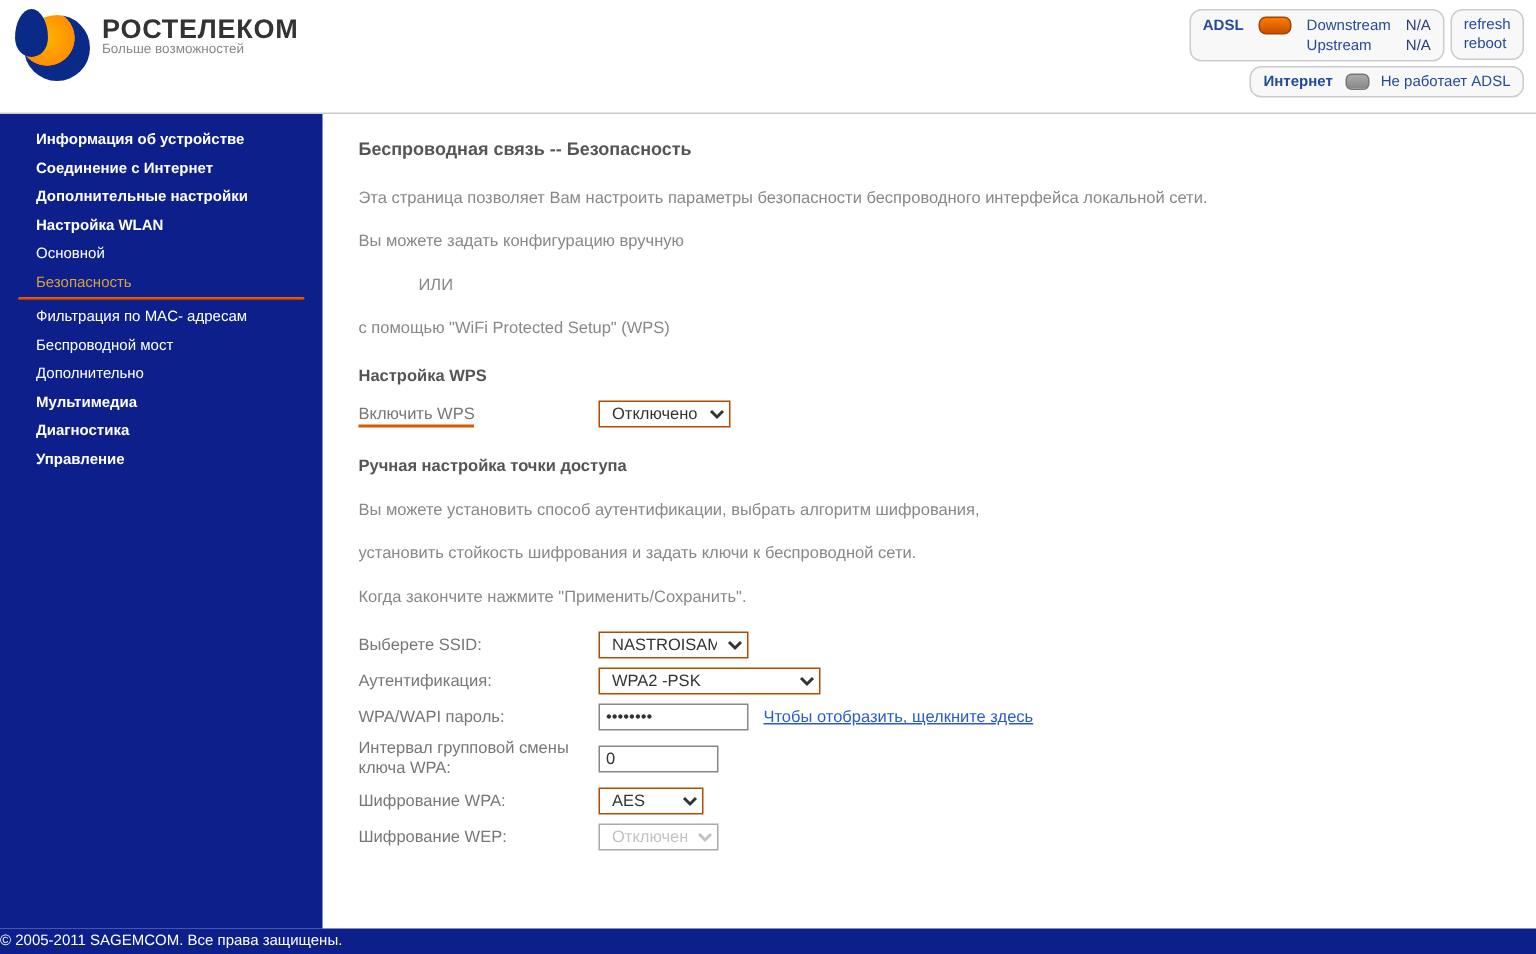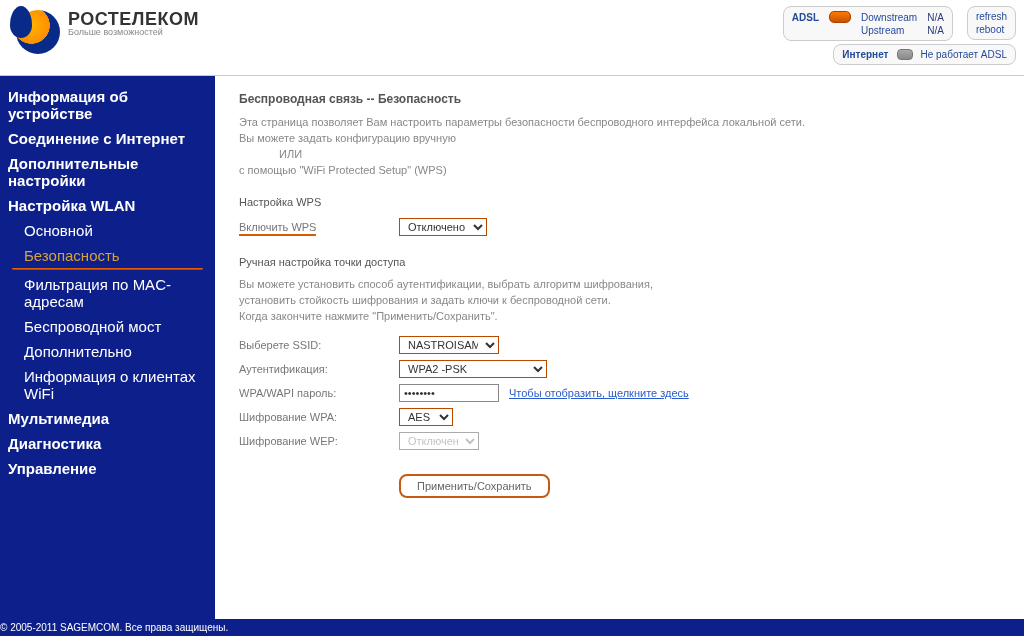--- a/index.html
+++ b/index.html
@@ -4,51 +4,51 @@
 <style>
 html,body{margin:0;padding:0;font-family:Arial,Helvetica,sans-serif;font-size:11px;color:#555;background:#fff;width:1024px;height:636px;overflow:hidden}
 .page{display:flex;flex-direction:column;height:636px}
 .header{height:75px;position:relative;border-bottom:1px solid #ccc}
 .logo{position:absolute;left:16px;top:10px;display:flex;align-items:flex-start}
 .logo-glyph{width:44px;height:44px;border-radius:50%;background:radial-gradient(circle at 35% 35%,#ffb300 0,#ff8f00 45%,#0a2a88 46%,#0a2a88 100%);position:relative;margin-right:8px}
 .logo-glyph::before{content:"";position:absolute;left:-6px;top:-4px;width:22px;height:32px;background:#0a2a88;border-radius:50% 50% 50% 50%/60% 60% 40% 40%}
 .logo-text{line-height:1}
 .logo-name{font-size:18px;font-weight:600;color:#333;letter-spacing:.5px}
 .logo-tagline{font-size:9px;color:#888}
-.status-area{position:absolute;right:8px;top:6px;display:flex;gap:14px;align-items:flex-start}
+.status-area{position:absolute;right:8px;top:6px;display:flex;gap:4px;align-items:flex-start}
 .status-box{border:1px solid #ccc;border-radius:8px;background:#f8f8f8;padding:4px 8px;font-size:10px;color:#244a9a}
 .adsl-box{display:grid;grid-template-columns:auto auto auto auto;column-gap:10px;row-gap:2px;align-items:center}
 .adsl-label{font-weight:700;color:#244a9a}
 .adsl-pill{display:inline-block;width:20px;height:10px;border-radius:5px;background:linear-gradient(#ff7a00,#c75100);border:1px solid #a54300}
 .adsl-col{text-align:left}
 .adsl-val{color:#2a3a7a}
 .net-box{display:flex;align-items:center;gap:8px}
 .net-pill{display:inline-block;width:14px;height:9px;border-radius:4px;background:linear-gradient(#aaa,#888);border:1px solid #777}
 .action-box{display:flex;flex-direction:column;gap:2px}
 .action-link{color:#244a9a;cursor:pointer;text-decoration:none}
 .body{flex:1;display:flex;min-height:0}
 .sidebar{width:215px;background:#0c1f8a;color:#fff;padding:8px 0;overflow:auto}
-.nav a{display:block;padding:4px 8px;color:#fff;text-decoration:none;font-size:15px;font-weight:700;cursor:pointer}
+.nav a{display:block;padding:4px 24px;color:#fff;text-decoration:none;font-size:10px;font-weight:700;cursor:pointer}
 .nav a.sub{padding-left:24px;font-weight:400}
 .nav a.highlight{color:#d9a13b}
 .nav .underline{height:2px;background:linear-gradient(#ff6a00,#a03400);margin:0 12px 2px 12px;border-radius:1px}
 .content{flex:1;padding:16px 24px;overflow:auto;color:#666}
-h1{font-size:12px;font-weight:700;color:#555;margin:0 0 10px}
-p{margin:4px 0;color:#888}
-h2{font-size:11px;font-weight:400;color:#555;margin:20px 0 10px}
+h1{font-size:12px;font-weight:700;color:#555;margin:0 0 20px}
+p{margin:17px 0;color:#888}
+h2{font-size:11px;font-weight:700;color:#555;margin:20px 0 10px}
 .row{display:flex;align-items:center;margin:6px 0}
 .row label{width:160px;color:#777}
 .hl{border-bottom:2px solid #d85a00;padding-bottom:1px}
 select,input[type=text],input[type=password]{border:1px solid #888;font-size:11px;padding:1px 4px;background:#fff;color:#333}
 select{height:18px}
 input[type=text],input[type=password]{height:14px}
 .sel-wps{width:88px;border-color:#b84a00}
 .sel-ssid{width:100px;border-color:#b84a00}
 .sel-auth{width:148px;border-color:#b84a00}
-.sel-small{width:54px;border-color:#b84a00}
+.sel-small{width:70px;border-color:#b84a00}
 .sel-wep{width:80px;color:#aaa}
 .pw{width:90px;border-color:#b84a00}
 .input-num{width:70px}
 .link{color:#2a5bcc;text-decoration:underline;cursor:pointer;margin-left:10px}
 .btn-row{margin:24px 0 0 160px}
 .apply-btn{border:2px solid #c65a10;background:#fff;color:#666;padding:4px 16px;border-radius:8px;cursor:pointer;font-size:11px}
 .footer{background:#0c1f8a;color:#fff;text-align:left;font-size:10px;padding:3px 0}
 </style>
 </head>
 <body>
@@ -93,21 +93,20 @@
         <a>Информация об устройстве</a>
         <a>Соединение с Интернет</a>
         <a>Дополнительные настройки</a>
         <a>Настройка WLAN</a>
         <a class="sub">Основной</a>
         <a class="sub highlight">Безопасность</a>
         <div class="underline"></div>
         <a class="sub">Фильтрация по MAC- адресам</a>
         <a class="sub">Беспроводной мост</a>
         <a class="sub">Дополнительно</a>
-        <a class="sub">Информация о клиентах WiFi</a>
         <a>Мультимедиа</a>
         <a>Диагностика</a>
         <a>Управление</a>
       </div>
     </div>
 
     <div class="content">
       <h1>Беспроводная связь -- Безопасность</h1>
       <p>Эта страница позволяет Вам настроить параметры безопасности беспроводного интерфейса локальной сети.</p>
       <p>Вы можете задать конфигурацию вручную</p>
@@ -132,28 +131,29 @@
       <div class="row">
         <label>Аутентификация:</label>
         <select class="sel-auth"><option>WPA2 -PSK</option></select>
       </div>
       <div class="row">
         <label>WPA/WAPI пароль:</label>
         <input type="password" class="pw" value="••••••••" style="">
         <a class="link">Чтобы отобразить, щелкните здесь</a>
       </div>
       <div class="row">
+        <label style="line-height:1.2">Интервал групповой смены ключа WPA:</label>
+        <input type="text" class="input-num" value="0" style="">
+      </div>
+      <div class="row">
         <label>Шифрование WPA:</label>
         <select class="sel-small"><option>AES</option></select>
       </div>
       <div class="row">
         <label>Шифрование WEP:</label>
         <select class="sel-wep" disabled=""><option>Отключено</option></select>
       </div>
 
-      <div class="btn-row">
-        <button class="apply-btn">Применить/Сохранить</button>
-      </div>
     </div>
   </div>
 
   <div class="footer">© 2005-2011 SAGEMCOM. Все права защищены.</div>
 </div>
 
 </body></html>

